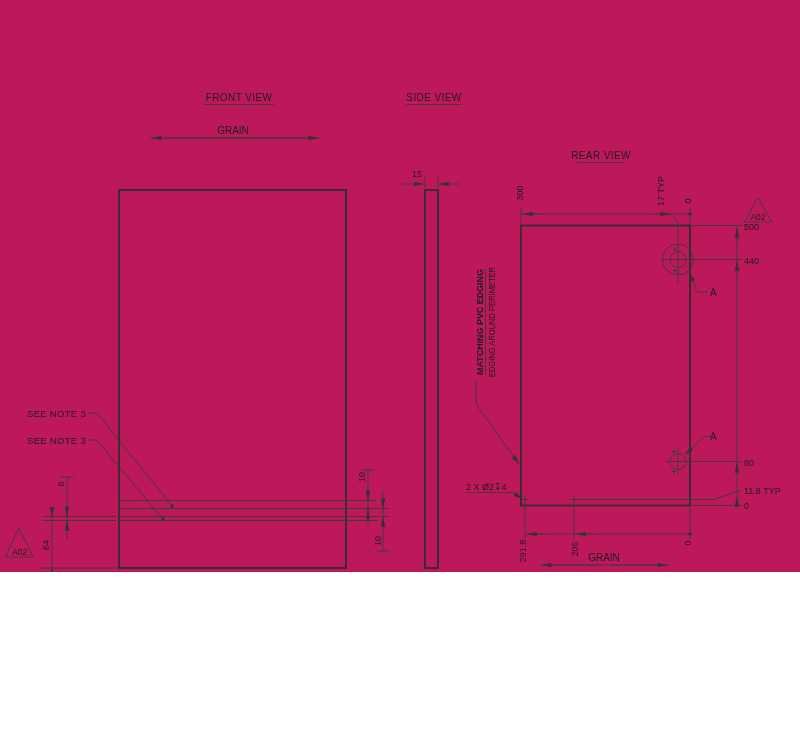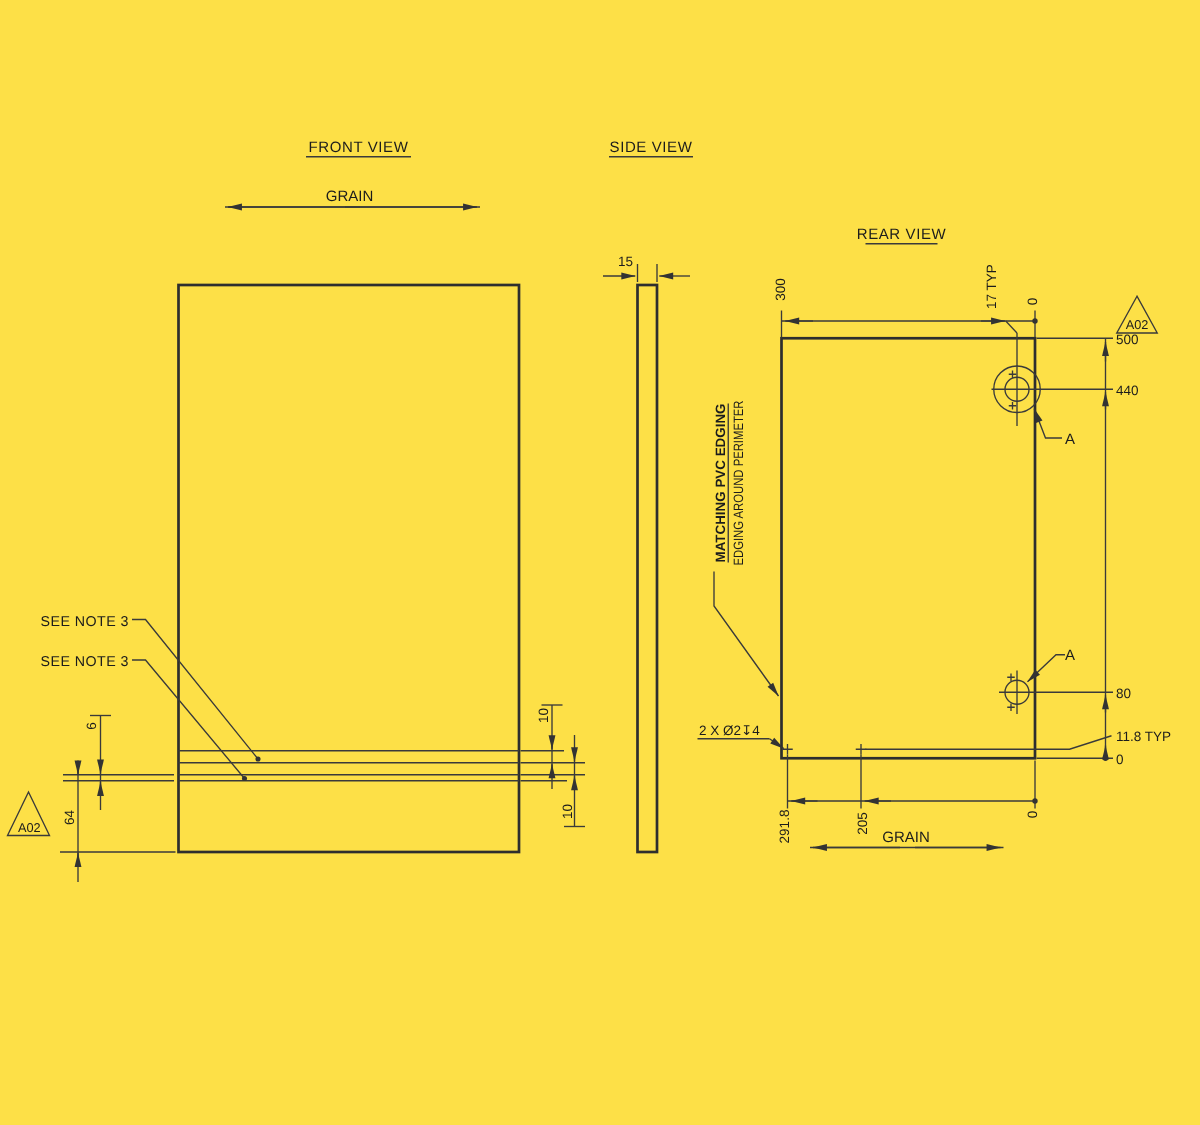--- a/index.html
+++ b/index.html
@@ -1,16 +1,16 @@
 <!DOCTYPE html>
 <html><head>
 <meta charset="utf-8">
 <style>
   html,body{margin:0;padding:0;background:#ffffff;}
-  .canvas{position:relative;width:800px;height:750px;background:#fde047;overflow:hidden;}
+  .canvas{position:relative;width:800px;height:572px;background:#be185d;overflow:hidden;}
   svg{position:absolute;left:0;top:0;}
   text{font-family:"Liberation Sans","DejaVu Sans",sans-serif;fill:#1c1c1c;}
   .ttl{font-size:10px;letter-spacing:.4px;}
   .dim{font-size:9px;}
   .dim10{font-size:10px;}
   .note{font-size:9.5px;letter-spacing:.3px;}
   .small{font-size:8.5px;}
   .edg1{font-size:9px;font-weight:bold;}
   .edg2{font-size:9px;}
   .ln{stroke:#3a3a3a;stroke-width:0.9;fill:none;}

